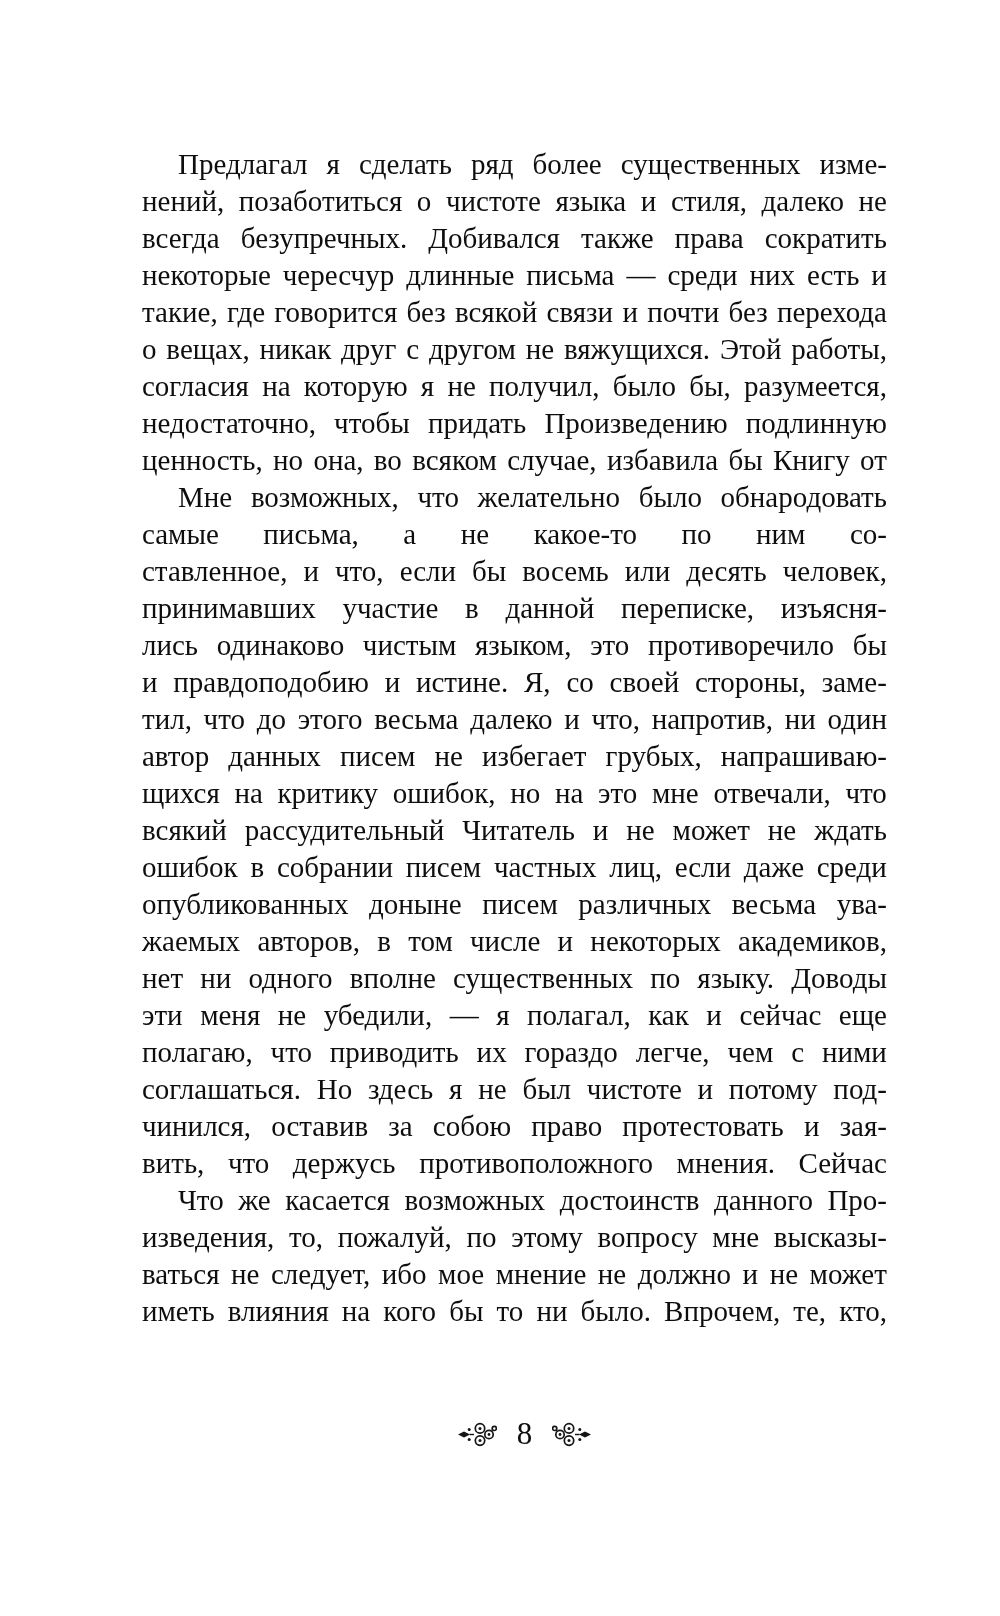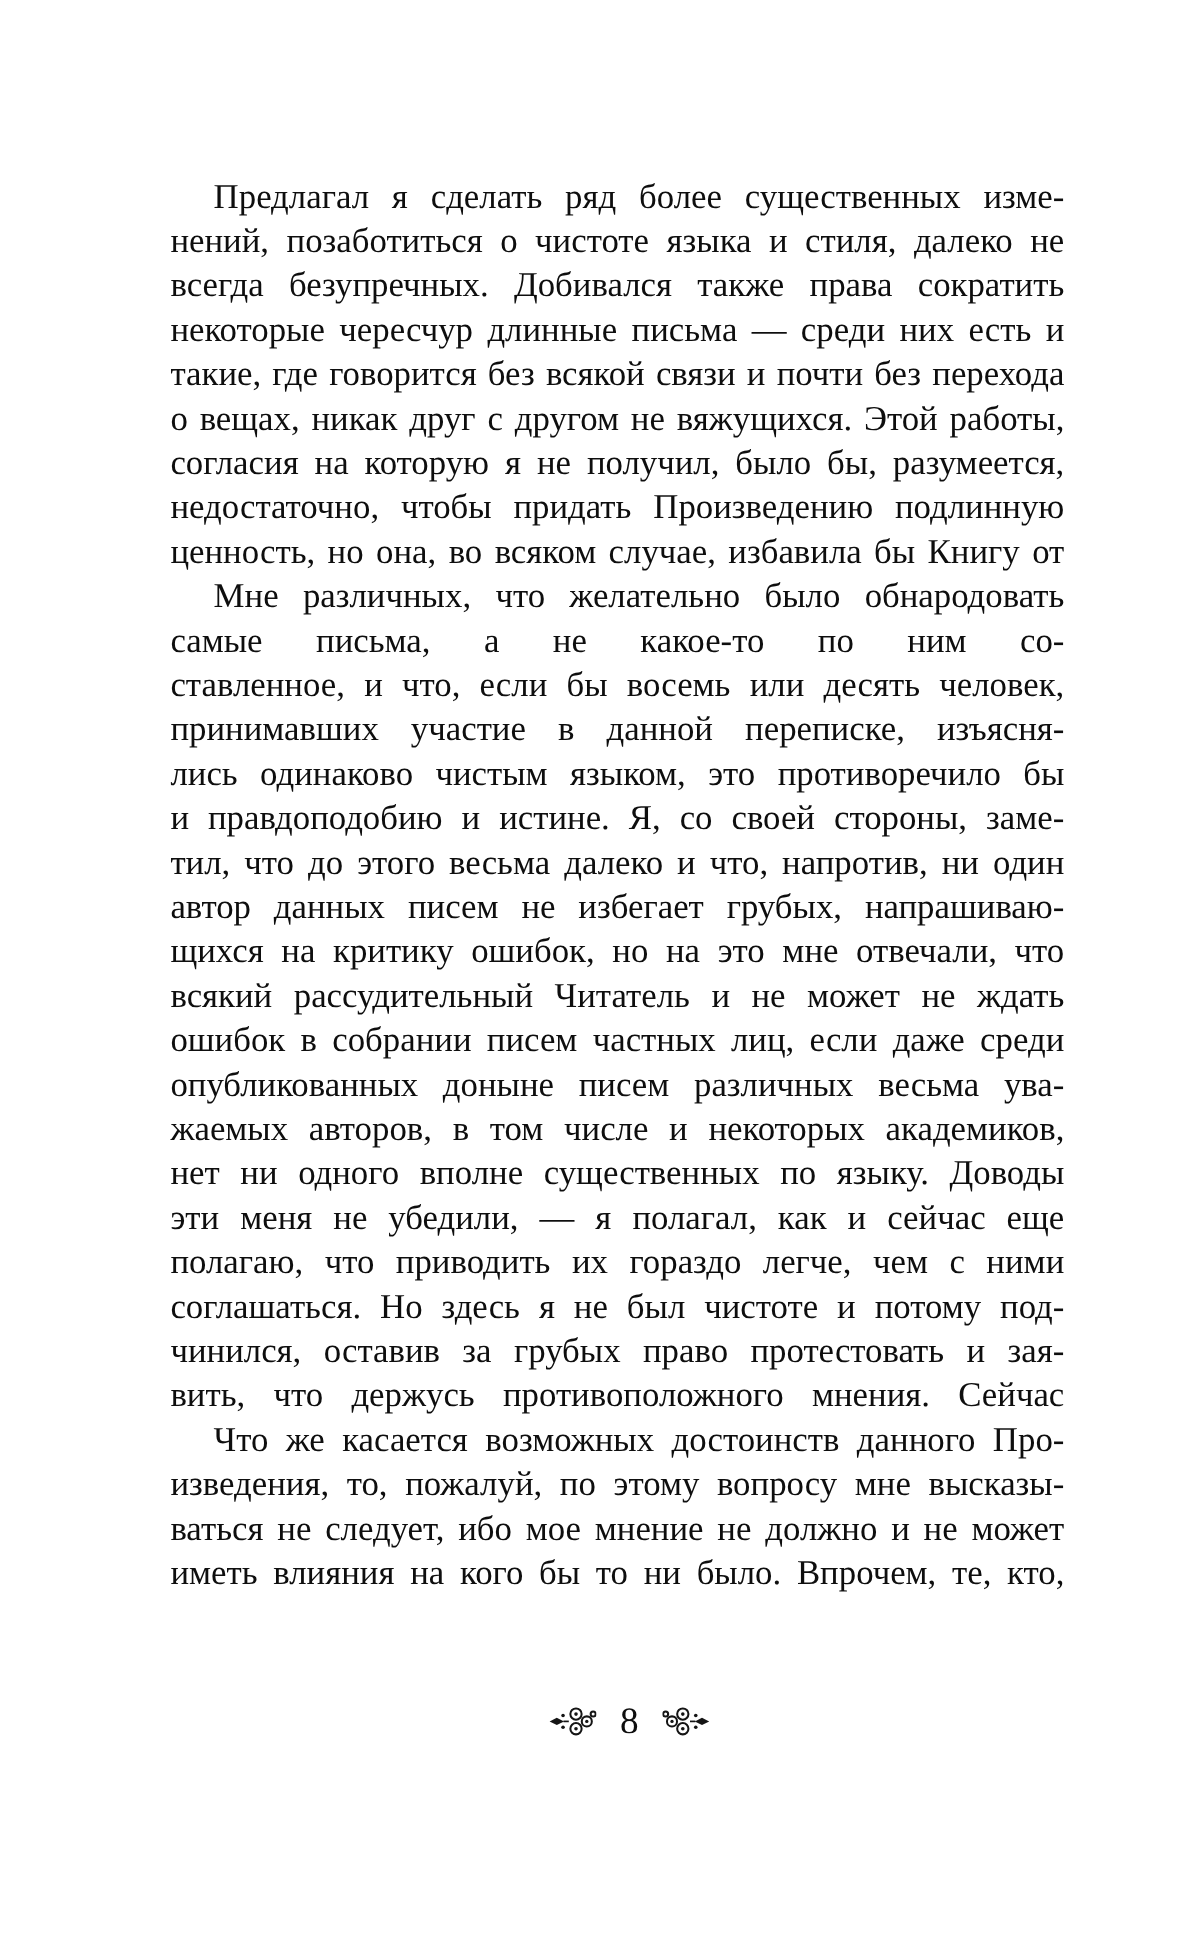--- a/index.html
+++ b/index.html
@@ -152,21 +152,21 @@
           <span>случае,</span>
           <span>избавила</span>
           <span>бы</span>
           <span>Книгу</span>
           <span>от</span>
         </div>
       </div>
       <div class="paragraph">
         <div class="line just indent">
           <span>Мне</span>
-          <span>различных,</span>
+          <span>возможных,</span>
           <span>что</span>
           <span>желательно</span>
           <span>было</span>
           <span>обнародовать</span>
         </div>
         <div class="line just">
           <span>самые</span>
           <span>письма,</span>
           <span>а</span>
           <span>не</span>
@@ -330,21 +330,21 @@
           <span>был</span>
           <span>чистоте</span>
           <span>и</span>
           <span>потому</span>
           <span>под-</span>
         </div>
         <div class="line just">
           <span>чинился,</span>
           <span>оставив</span>
           <span>за</span>
-          <span>грубых</span>
+          <span>собою</span>
           <span>право</span>
           <span>протестовать</span>
           <span>и</span>
           <span>зая-</span>
         </div>
         <div class="line just">
           <span>вить,</span>
           <span>что</span>
           <span>держусь</span>
           <span>противоположного</span>

